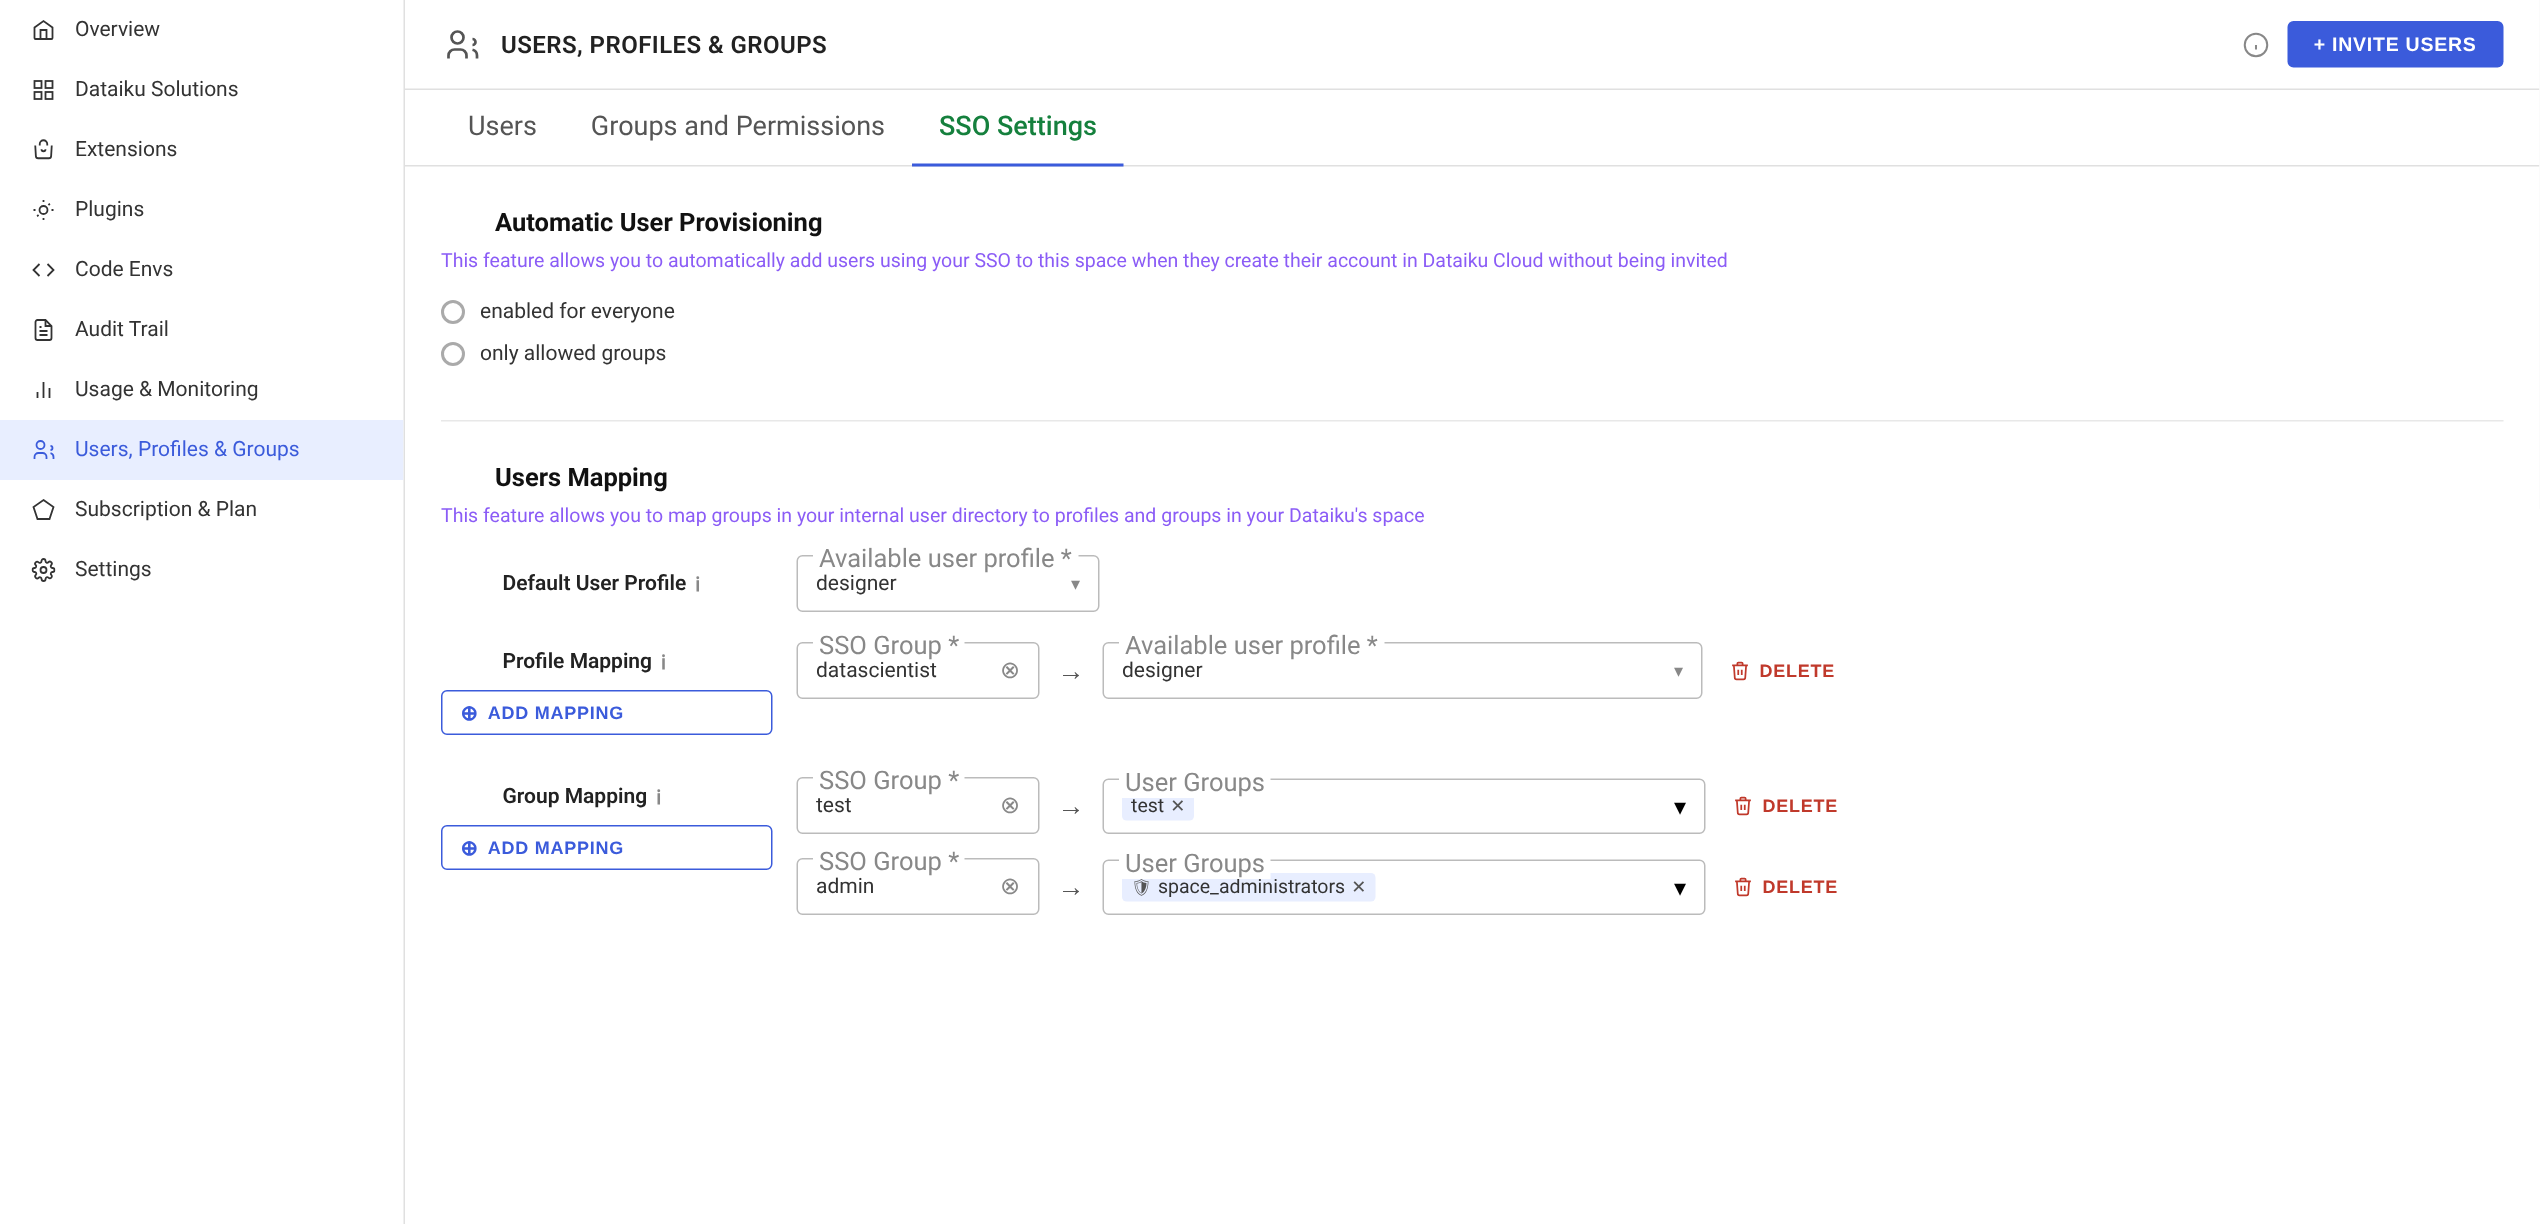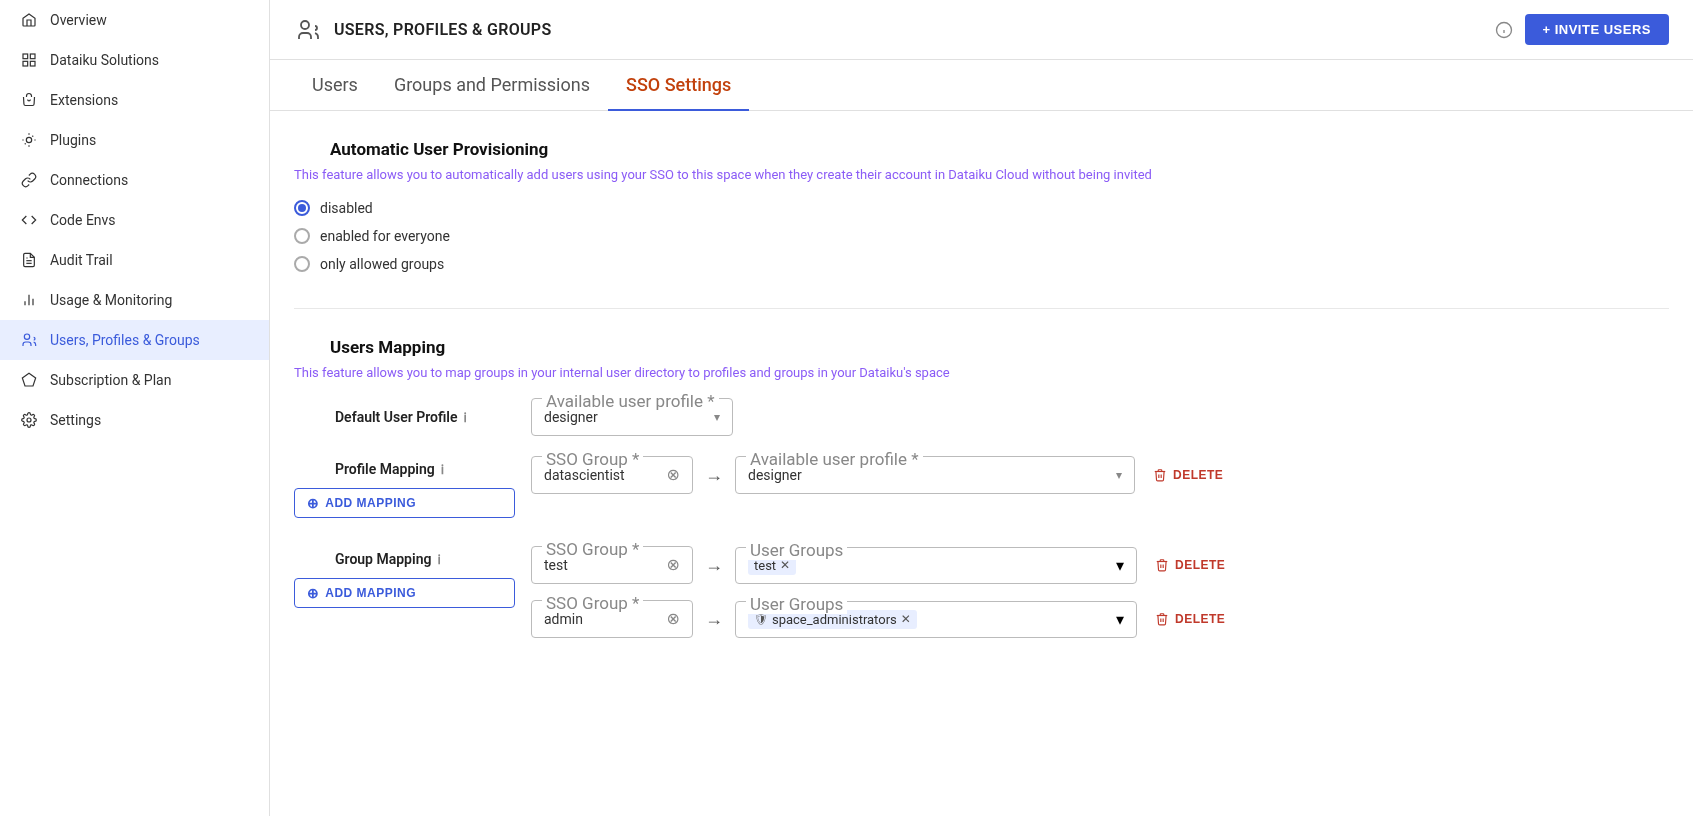--- a/index.html
+++ b/index.html
@@ -100,21 +100,21 @@
     }
     .tab {
       padding: 14px 18px;
       font-size: 18px;
       color: #555;
       cursor: pointer;
       border-bottom: 2px solid transparent;
       margin-bottom: -1px;
     }
     .tab.active {
-      color: #c2410c;
+      color: #15803d;
       border-bottom: 2px solid #3b5bdb;
       font-weight: 500;
     }
 
     
     .content {
       flex: 1;
       overflow-y: auto;
       padding: 28px 24px;
     }
@@ -361,29 +361,20 @@
   <div class="sidebar-item">
     <span class="icon">
       <svg viewBox="0 0 24 24" fill="none" stroke="currentColor" stroke-width="1.8">
           <path d="M18.364 5.636L16.95 7.05M7.05 16.95l-1.414 1.414M12 2v2M12 20v2M2 12h2M20 12h2"></path>
           <circle cx="12" cy="12" r="4"></circle>
         </svg>
     </span>
     <span>Plugins</span>
   </div>
 
-  <div class="sidebar-item">
-    <span class="icon">
-      <svg viewBox="0 0 24 24" fill="none" stroke="currentColor" stroke-width="1.8">
-          <path d="M10 13a5 5 0 007.54.54l3-3a5 5 0 00-7.07-7.07l-1.72 1.71"></path>
-          <path d="M14 11a5 5 0 00-7.54-.54l-3 3a5 5 0 007.07 7.07l1.71-1.71"></path>
-        </svg>
-    </span>
-    <span>Connections</span>
-  </div>
 
   <div class="sidebar-item">
     <span class="icon">
       <svg viewBox="0 0 24 24" fill="none" stroke="currentColor" stroke-width="1.8">
           <polyline points="16 18 22 12 16 6"></polyline>
           <polyline points="8 6 2 12 8 18"></polyline>
         </svg>
     </span>
     <span>Code Envs</span>
   </div>
@@ -481,24 +472,20 @@
       <span>SSO Settings</span>
     </div>
   </div>
 
   <div class="content">
 
     <div class="section">
       <div class="section-title">Automatic User Provisioning</div>
       <div class="section-desc">This feature allows you to automatically add users using your SSO to this space when they create their account in Dataiku Cloud without being invited</div>
       <div class="radio-group">
-        <label class="radio-item">
-          <div class="radio-circle selected"></div>
-          <span>disabled</span>
-        </label>
         <label class="radio-item">
           <div class="radio-circle"></div>
           <span>enabled for everyone</span>
         </label>
         <label class="radio-item">
           <div class="radio-circle"></div>
           <span>only allowed groups</span>
         </label>
       </div>
     </div>

